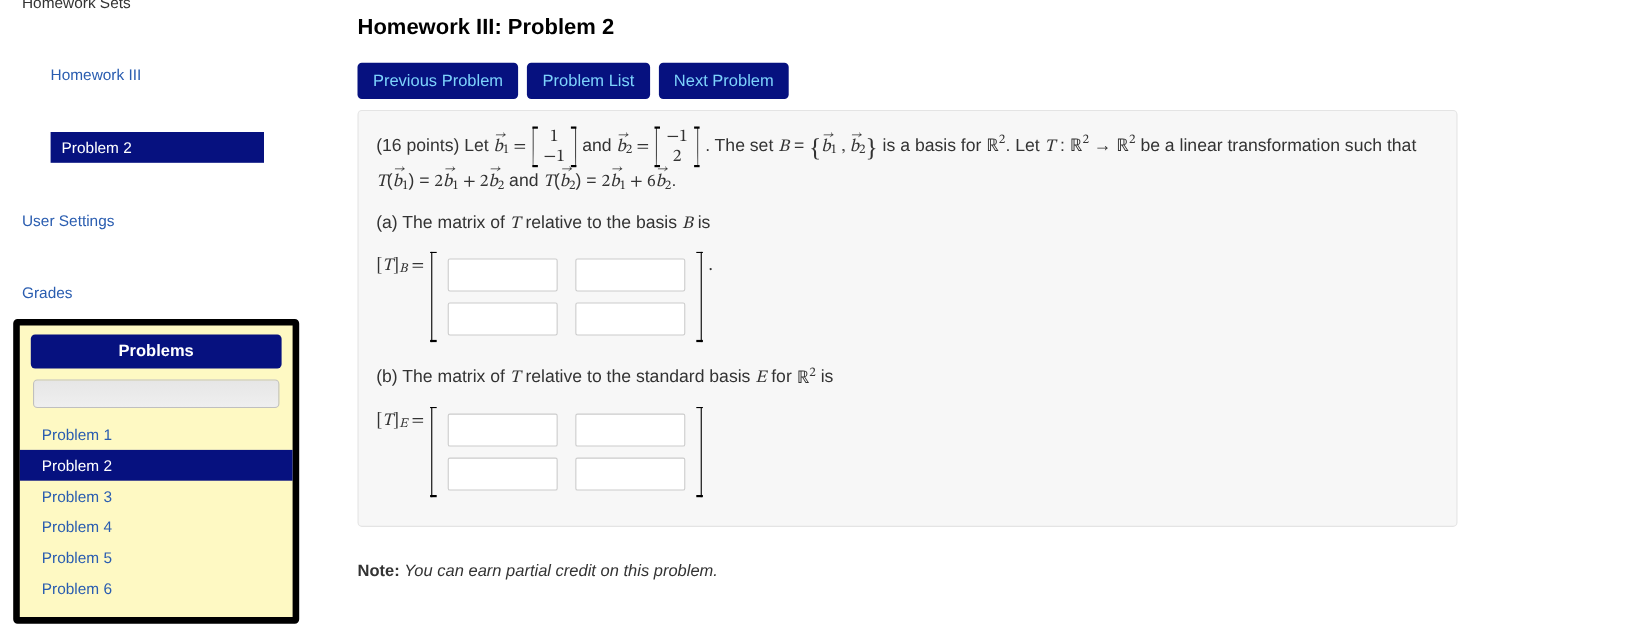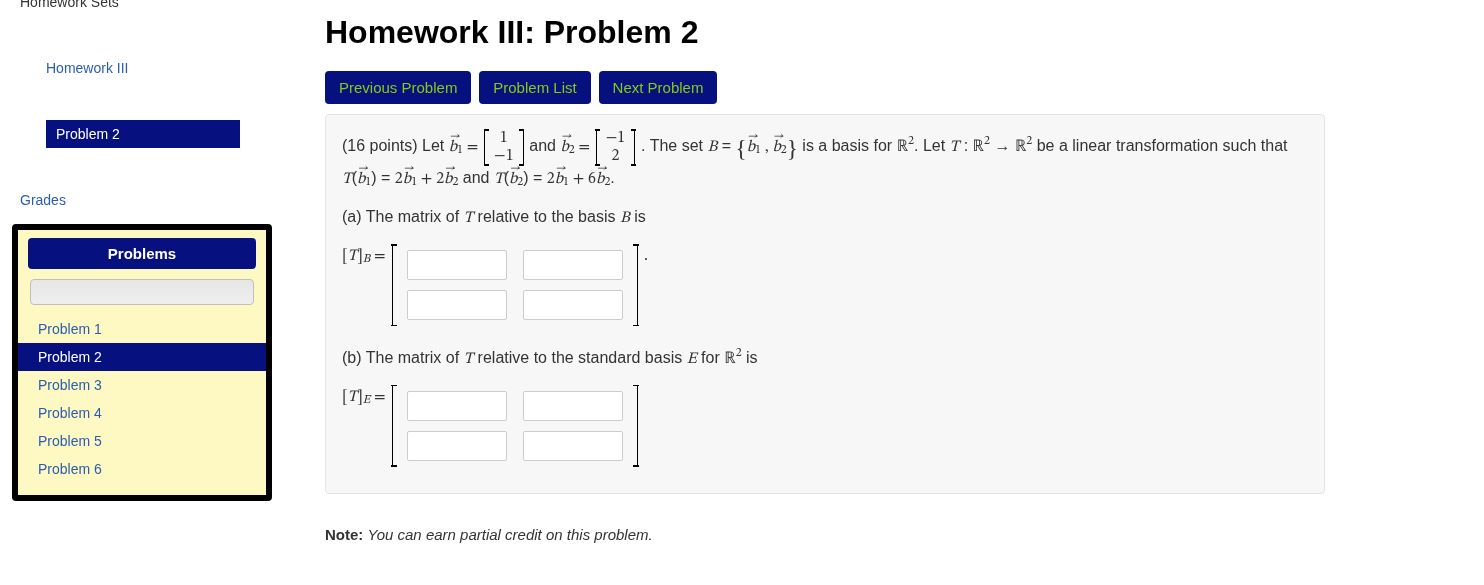--- a/index.html
+++ b/index.html
@@ -82,30 +82,30 @@
     color: #2a5db0;
     cursor: pointer;
   }
   .problem-link.active {
     background: #06117f;
     color: #fff;
   }
 
   
   h1 {
-    font-size: 32px;
+    font-size: 20px;
     font-weight: 700;
     margin: 14px 0 20px 0;
     color: #000;
   }
   .btn-row { margin-bottom: 10px; }
   .btn {
     display: inline-block;
     background: #06117f;
-    color: #84cc16;
+    color: #7dd3fc;
     border-radius: 4px;
     padding: 8px 14px;
     font-size: 15px;
     margin-right: 4px;
     cursor: pointer;
   }
   .problem-body {
     border: 1px solid #e4e4e4;
     border-radius: 4px;
     background: #f7f7f7;
@@ -213,20 +213,21 @@
 </style>
 </head>
 <body>
 
 <div class="layout">
   <div class="sidebar">
     <div class="nav-top">
       <div class="nav-item cutoff root">Homework Sets</div>
       <div class="nav-item level1">Homework III</div>
       <div class="nav-item level2">Problem 2</div>
+      <div class="nav-item user">User Settings</div>
       <div class="nav-item grades">Grades</div>
     </div>
     <div class="sidebar-panel">
       <div class="panel-header">Problems</div>
       <div class="panel-input-wrap">
         <input class="panel-input" type="text" style="">
       </div>
       <div id="problems-list">
           <div class="problem-link">Problem 1</div>
           <div class="problem-link active">Problem 2</div>

